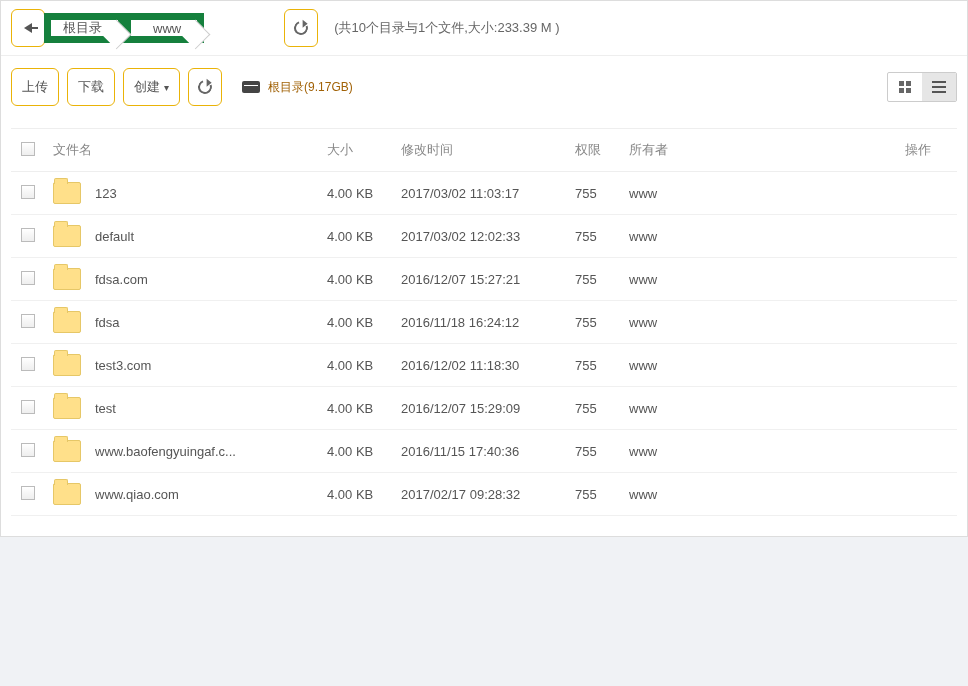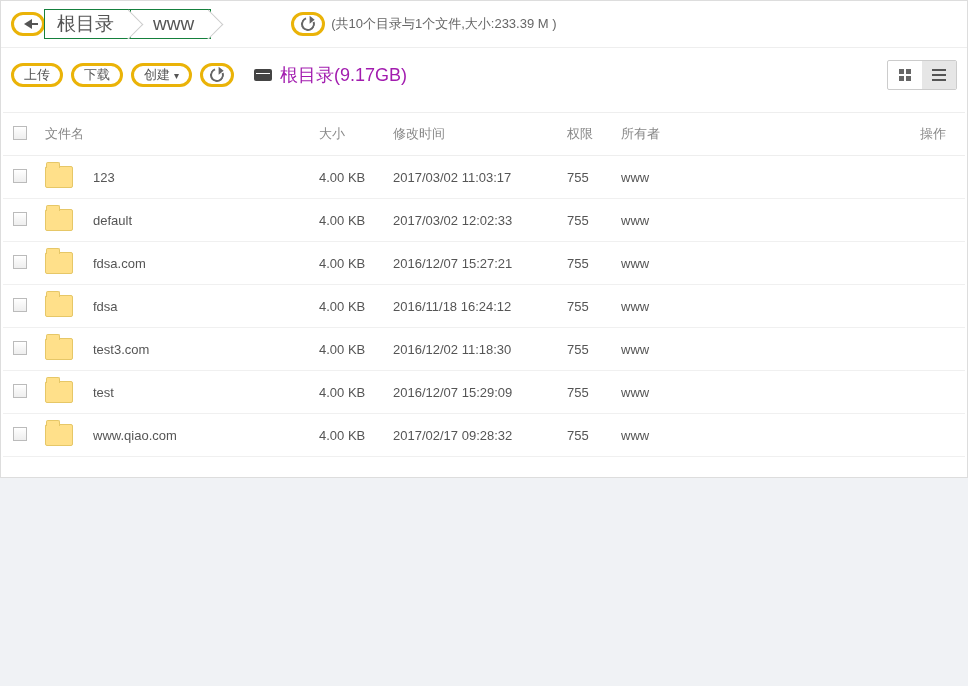--- a/index.html
+++ b/index.html
@@ -19,78 +19,78 @@
   .header {
     display: flex;
     align-items: center;
     padding: 8px 10px;
     border-bottom: 1px solid #eee;
   }
   .btn {
     display: inline-flex;
     align-items: center;
     justify-content: center;
-    height: 24px;
+    height: 38px;
     padding: 0 10px;
-    border: 3px solid #eab308;
+    border: 1px solid #eab308;
     background: #fff;
     color: #555;
     font-size: 13px;
     cursor: pointer;
-    border-radius: 12px;
+    border-radius: 6px;
     margin-right: 6px;
   }
   .btn.icon-only { width: 34px; padding: 0; }
   .breadcrumb {
     display: inline-flex;
     align-items: center;
     margin-left: -6px;
   }
   .crumb {
     position: relative;
     height: 30px;
     display: inline-flex;
     align-items: center;
     padding: 0 16px 0 22px;
-    border: 1px solid #15803d;
+    border: 7px solid #15803d;
     background: #fff;
-    font-size: 19px;
+    font-size: 13px;
     cursor: pointer;
     margin-left: -1px;
   }
   .crumb::after {
     content: "";
     position: absolute;
     right: -9px;
     top: 4px;
     width: 20px;
     height: 20px;
     border-top: 1px solid #ccc;
     border-right: 1px solid #ccc;
     background: #fff;
     transform: rotate(45deg);
     z-index: 1;
   }
   .crumb:first-of-type { padding-left: 12px; }
   .crumb span { position: relative; z-index: 2; }
   .refresh-group { margin-left: 80px; display:flex; align-items:center;}
-  .summary { margin-left: 0; color: #666; font-size: 13px; }
+  .summary { margin-left: 10px; color: #666; font-size: 13px; }
 
   .toolbar {
     display: flex;
     align-items: center;
     padding: 12px 10px 22px;
   }
   .toolbar .btn { margin-right: 8px; }
   .root-info {
     display: inline-flex;
     align-items: center;
     margin-left: 12px;
-    font-size: 18px;
-    color: #a21caf;
+    font-size: 12px;
+    color: #a16207;
   }
   .disk-icon {
     width: 18px; height: 12px;
     background: #444;
     border-radius: 2px;
     margin-right: 8px;
     position: relative;
   }
   .disk-icon::after{
     content:"";
@@ -109,21 +109,21 @@
     cursor:pointer;
   }
   .view-switch div.active { background: #e6e6e6; }
   .grid-icon {
     display:grid; grid-template-columns:repeat(2,5px); grid-template-rows:repeat(2,5px); gap:2px;
   }
   .grid-icon span { background:#666; width:5px; height:5px; }
   .list-icon { display:flex; flex-direction:column; gap:3px; }
   .list-icon span { width:14px; height:2px; background:#555; }
 
-  .table-wrap { padding: 0 2px 20px; }
+  .table-wrap { padding: 0 10px 20px; }
   table { width: 100%; border-collapse: collapse; table-layout: fixed; }
   thead th {
     text-align: left;
     font-weight: normal;
     color: #888;
     border-top: 1px solid #eee;
     border-bottom: 1px solid #eee;
     padding: 12px 8px;
     font-size: 13px;
   }
@@ -132,21 +132,21 @@
     padding: 10px 8px;
     color: #555;
     font-size: 13px;
   }
   .chk {
     width: 14px; height: 14px;
     border: 1px solid #bbb;
     display: inline-block;
     background: linear-gradient(#fff,#eee);
   }
-  .name-cell { display:flex; align-items:center; gap:20px; }
+  .name-cell { display:flex; align-items:center; gap:14px; }
   .folder {
     width: 28px; height: 22px;
     background: #ffe08a;
     border: 1px solid #e6c767;
     border-radius: 2px;
     position: relative;
   }
   .folder::before {
     content: "";
     position: absolute;
@@ -157,21 +157,21 @@
     border-bottom: none;
     border-radius: 2px 2px 0 0;
   }
   .caret { margin-left:4px; font-size:10px; }
   th.col-chk, td.col-chk { width:34px; text-align:center; }
   th.col-name, td.col-name { width:274px; }
   th.col-size, td.col-size { width:74px; }
   th.col-time, td.col-time { width:174px; }
   th.col-perm, td.col-perm { width:54px; }
   th.col-owner, td.col-owner { width:auto; }
-  th.col-act { width:60px; text-align:center; padding-right:12px;font-family:Liberation Serif, serif;}
+  th.col-act { width:60px; text-align:left; padding-right:12px;font-family:Liberation Serif, serif;}
   .arrow-left {
     display:inline-block;width:0;height:0;border-top:5px solid transparent;border-bottom:5px solid transparent;border-right:8px solid #555;
     position:relative;
   }
   .arrow-left::after{
     content:"";position:absolute;left:6px;top:-1px;width:8px;height:2px;background:#555;
   }
   .refresh-glyph{
     width:14px;height:14px;border:2px solid #666;border-radius:50%;border-top-color:transparent;transform:rotate(25deg);position:relative;display:inline-block;
   }
@@ -334,20 +334,34 @@
             <td class="col-time">2016/12/07 15:29:09</td>
             <td class="col-perm">755</td>
             <td class="col-owner">www</td>
             <td class="col-act"></td>
           </tr>
           <tr>
             <td class="col-chk"><span class="chk"></span></td>
             <td class="col-name">
               <div class="name-cell">
                 <span class="folder"></span>
+                <span>www.baofengyuingaf.c...</span>
+              </div>
+            </td>
+            <td class="col-size">4.00 KB</td>
+            <td class="col-time">2016/11/15 17:40:36</td>
+            <td class="col-perm">755</td>
+            <td class="col-owner">www</td>
+            <td class="col-act"></td>
+          </tr>
+          <tr>
+            <td class="col-chk"><span class="chk"></span></td>
+            <td class="col-name">
+              <div class="name-cell">
+                <span class="folder"></span>
                 <span>www.qiao.com</span>
               </div>
             </td>
             <td class="col-size">4.00 KB</td>
             <td class="col-time">2017/02/17 09:28:32</td>
             <td class="col-perm">755</td>
             <td class="col-owner">www</td>
             <td class="col-act"></td>
           </tr>
         </tbody>

